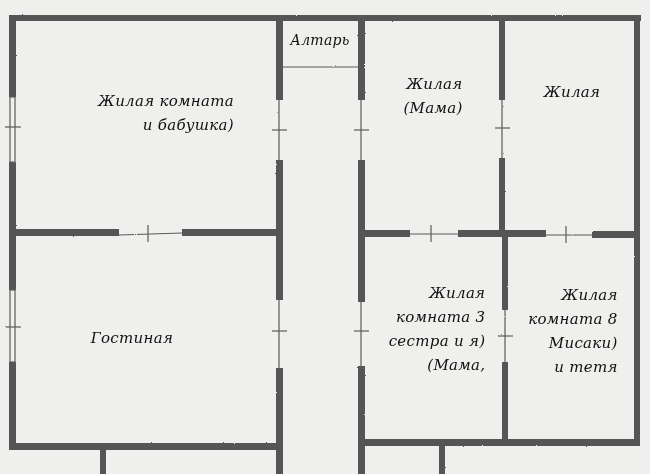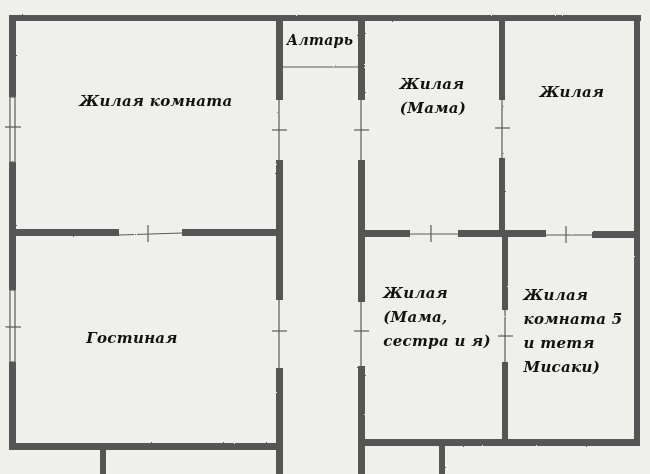--- a/index.html
+++ b/index.html
@@ -5,30 +5,29 @@
   html, body { margin: 0; padding: 0; }
   body {
     width: 650px; height: 474px; overflow: hidden;
     background: #efefed;
     position: relative;
     font-family: "DejaVu Sans", sans-serif;
   }
   #plan { position: absolute; left: 0; top: 0; }
   .label {
     position: absolute;
-    text-align: left;
+    text-align: right;
     color: #111;
     font-family: "DejaVu Serif", serif;
     font-style: italic;
     font-size: 15px;
     line-height: 24px;
     letter-spacing: 0.3px;
     transform: translateX(-50%);
     white-space: nowrap;
-    font-weight: bold;
   }
   .label span { display: block; }
 </style>
 </head>
 <body>
 
 <svg id="plan" width="650" height="474" viewBox="0 0 650 474">
   <defs>
     <filter id="pencil" x="-5%" y="-5%" width="110%" height="110%">
       <feTurbulence type="fractalNoise" baseFrequency="0.9" numOctaves="2" seed="3" result="n"></feTurbulence>
@@ -103,22 +102,23 @@
     <line x1="546" y1="235" x2="592" y2="235"></line>
     <line x1="566" y1="226" x2="566" y2="243"></line>
 
     <line x1="502" y1="100" x2="502" y2="158"></line>
     <line x1="495" y1="128" x2="510" y2="128"></line>
     <line x1="505" y1="310" x2="505" y2="362"></line>
     <line x1="498" y1="336" x2="513" y2="336"></line>
   </g>
 </svg>
 
-<div class="label" style="left:156px; top:89px;">
+<div class="label" style="left:166px; top:89px;">
   <span>Жилая комната</span>
+  <span>и бабушка)</span>
 </div>
 
 <div class="label" style="left:132px; top:326px;">
   <span>Гостиная</span>
 </div>
 
 <div class="label" style="left:320px; top:28px; font-size:14px;">
   <span>Алтарь</span>
 </div>
 
@@ -126,22 +126,23 @@
   <span>Жилая</span>
   <span>(Мама)</span>
 </div>
 
 <div class="label" style="left:572px; top:80px;">
   <span>Жилая</span>
 </div>
 
 <div class="label" style="left:437px; top:281px;">
   <span>Жилая</span>
+  <span>комната 3</span>
+  <span>сестра и я)</span>
   <span>(Мама,</span>
-  <span>сестра и я)</span>
 </div>
 
 <div class="label" style="left:573px; top:283px;">
   <span>Жилая</span>
-  <span>комната 5</span>
+  <span>комната 8</span>
+  <span>Мисаки)</span>
   <span>и тетя</span>
-  <span>Мисаки)</span>
 </div>
 
 </body></html>

